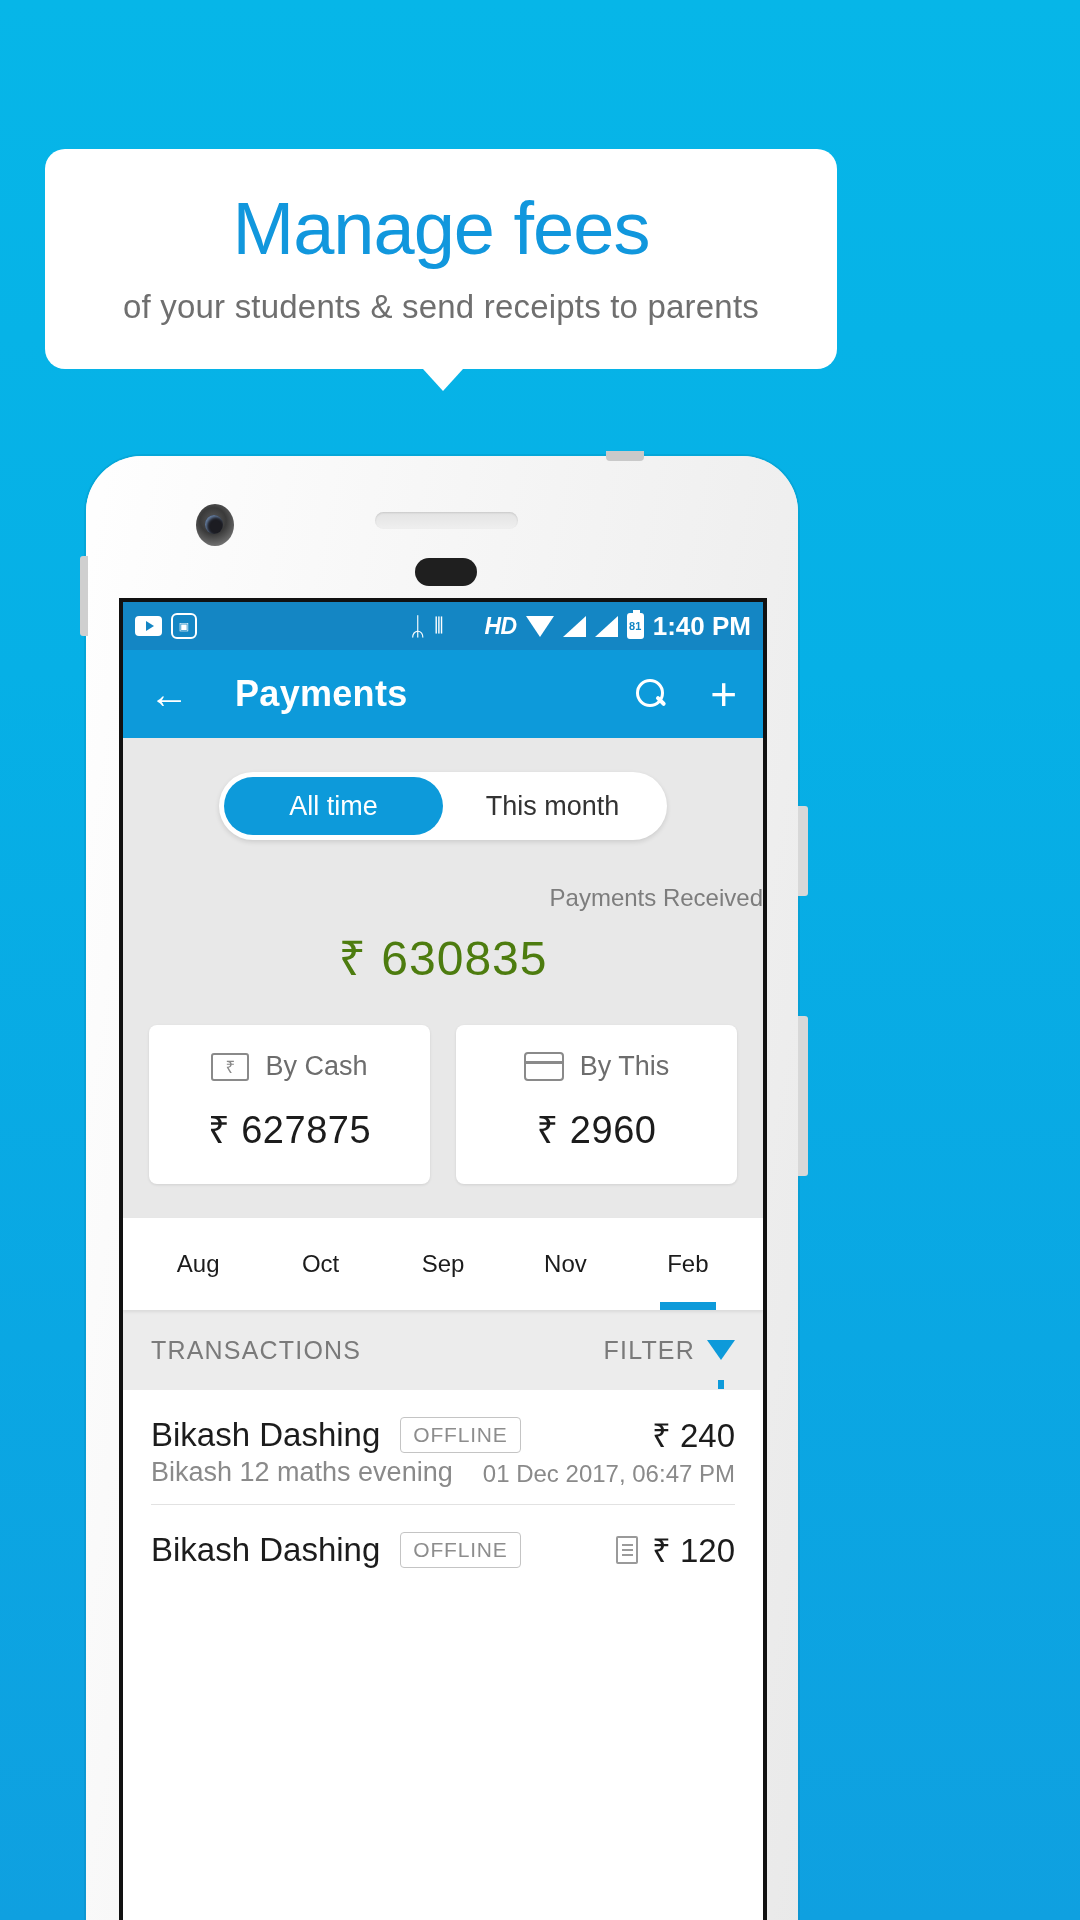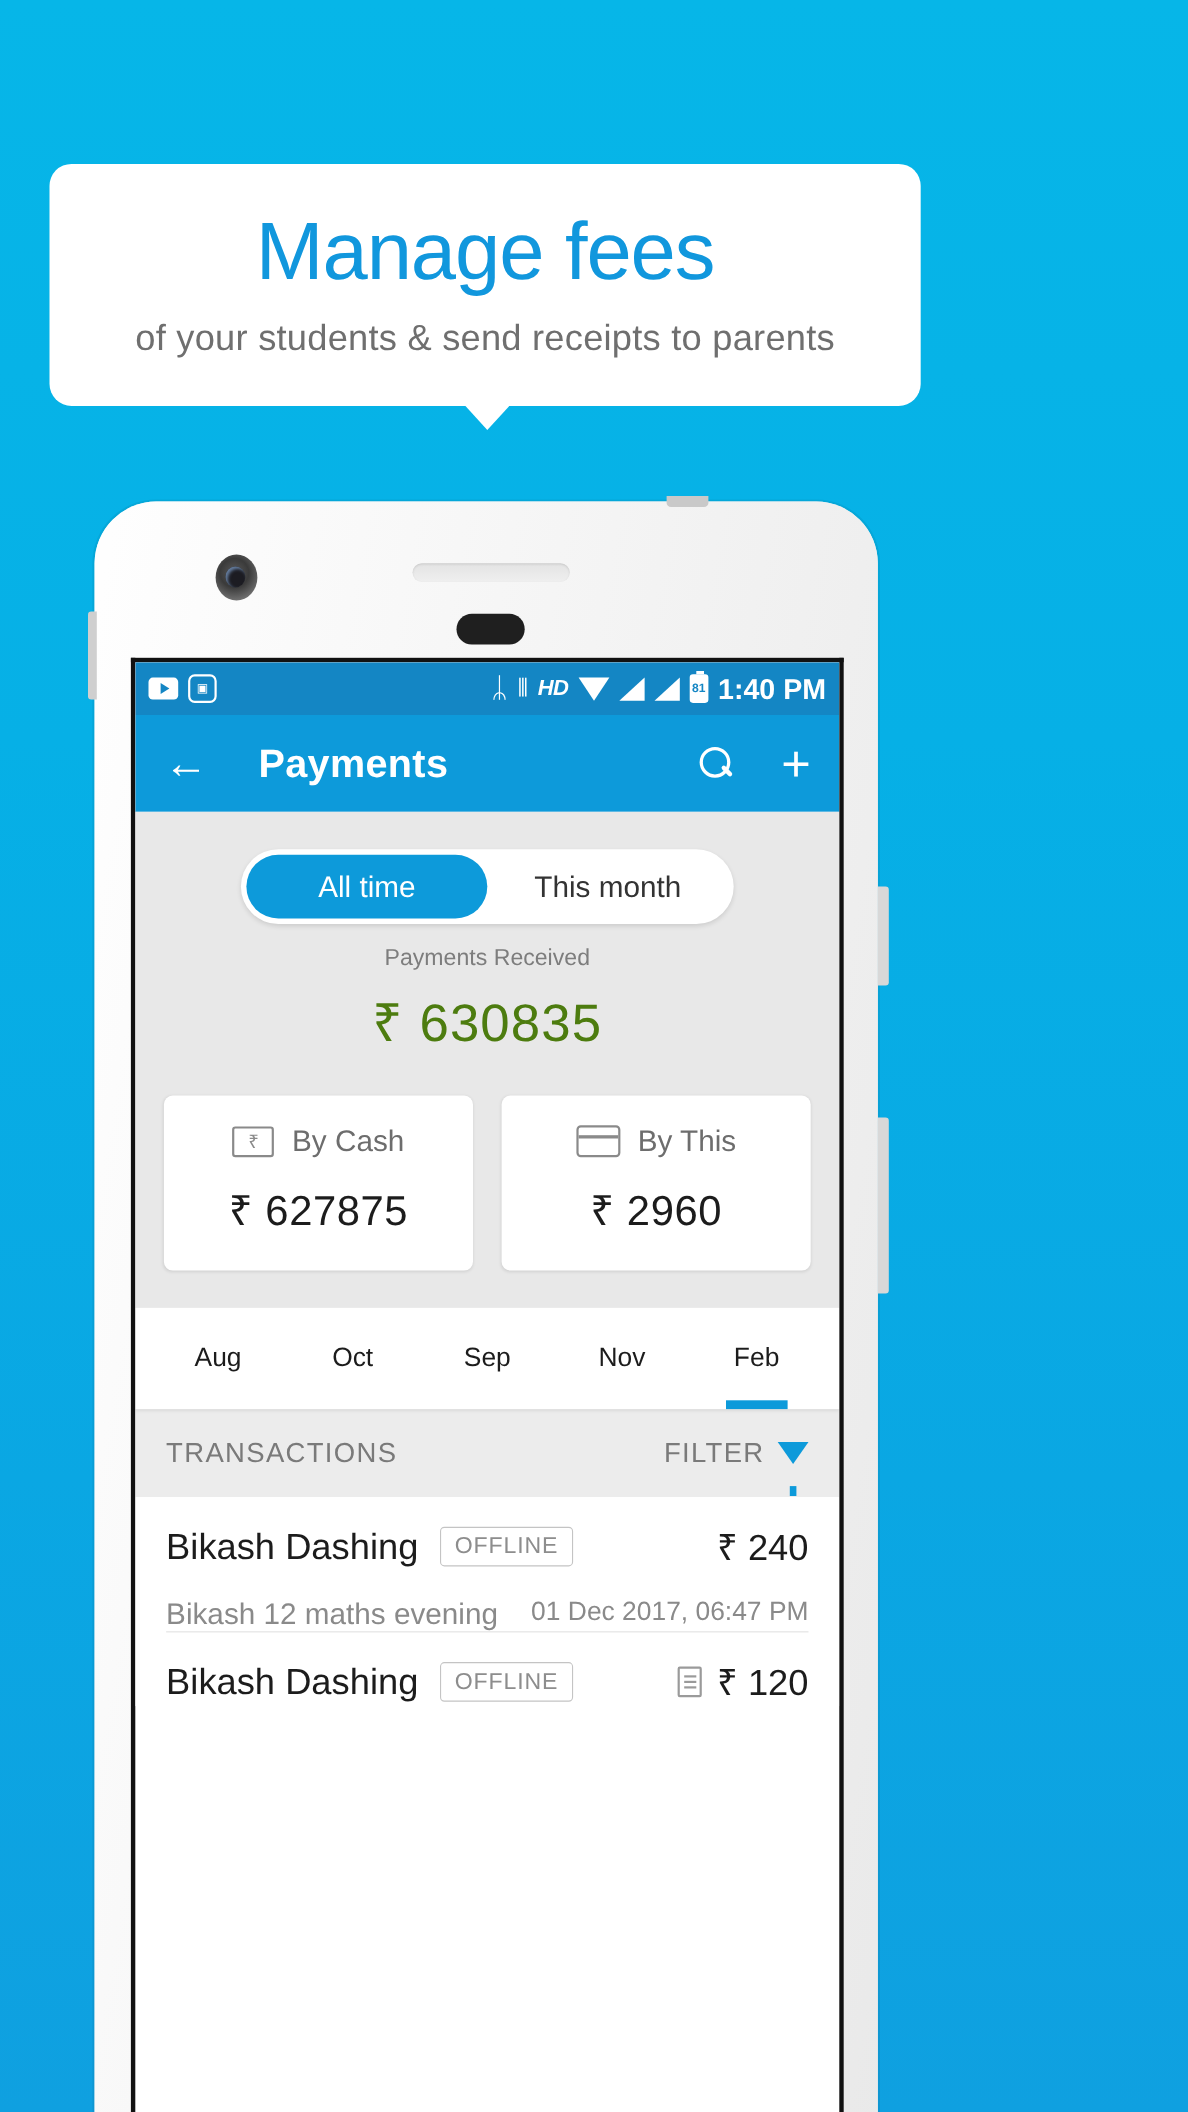--- a/index.html
+++ b/index.html
@@ -99,21 +99,21 @@
     content:""; width:0; height:0;
     border-left:8px solid #1486c4;
     border-top:5px solid transparent; border-bottom:5px solid transparent;
     margin-left:2px;
   }
   .ic-screenshot {
     width:26px; height:26px; border:2.5px solid #fff; border-radius:6px;
     display:flex; align-items:center; justify-content:center;
   }
   .ic-screenshot span { font-size:11px; color:#fff; line-height:1; }
-  .sb-text { font-size:20px; font-weight:700; font-style:italic; letter-spacing:-.5px;}
+  .sb-text { font-size:23px; font-weight:700; font-style:italic; letter-spacing:-.5px;margin-left:32px;}
   .sb-time { font-size:26px; font-weight:700; letter-spacing:0; }
   .sig {
     width:0; height:0; border-style:solid;
     border-width:0 0 21px 23px; border-color:transparent transparent #fff transparent;
   }
   .wifi { width:28px; height:21px; position:relative; }
   .wifi::after{
     content:""; position:absolute; left:0; top:0; width:0;height:0;
     border-left:14px solid transparent; border-right:14px solid transparent;
     border-top:21px solid #fff;
@@ -154,21 +154,21 @@
     width:448px; height:68px; margin:0 auto; background:#fff; border-radius:34px;
     display:flex; align-items:center; padding:5px;
     box-shadow:0 2px 5px rgba(0,0,0,.12);
   }
   .seg {
     flex:1; height:100%; border-radius:30px; display:flex; align-items:center;
     justify-content:center; font-size:27px; color:#333;
   }
   .seg.active { background:#0d9ada; color:#fff; }
 
-  .recv-label { text-align:center; font-size:21px; color:#7d7d7d; margin-top:19px; }
+  .recv-label { text-align:right; font-size:24px; color:#7d7d7d; margin-top:44px; }
   .recv-amount {
     text-align:center; font-size:48px; color:#4d7c0f; font-weight:400; margin-top:12px;
     letter-spacing:1px;
   }
 
   .cards { display:flex; gap:26px; padding:36px 26px 34px; }
   .card {
     flex:1; background:#fff; border-radius:8px; padding:26px 0 30px;
     box-shadow:0 1px 3px rgba(0,0,0,.10);
     display:flex; flex-direction:column; align-items:center;
@@ -230,21 +230,21 @@
   }
   .tx-amt { margin-left:auto; font-size:33px; color:#1c1c1c; display:flex; align-items:center; gap:14px;}
   .doc-ic {
     width:22px; height:28px; border:2px solid #9a9a9a; border-radius:2px;
     position:relative;
   }
   .doc-ic::after{
     content:""; position:absolute; left:4px; top:6px; width:11px; height:2px;
     background:#9a9a9a; box-shadow:0 5px 0 #9a9a9a, 0 10px 0 #9a9a9a;
   }
-  .tx-line2 { display:flex; align-items:flex-start; margin-top:24px; padding-bottom:0; border-bottom:1.5px solid #e2e2e2;}
+  .tx-line2 { display:flex; align-items:flex-end; margin-top:0; padding-bottom:16px; border-bottom:1.5px solid #e2e2e2;}
   .tx-desc { font-size:27px; color:#8a8a8a; }
   .tx-date { margin-left:auto; font-size:24px; color:#8a8a8a; }
 </style>
 </head>
 <body>
 
 <div class="bubble">
   <div class="bubble-title">Manage fees</div>
   <div class="bubble-sub">of your students &amp; send receipts to parents</div>
 </div>

